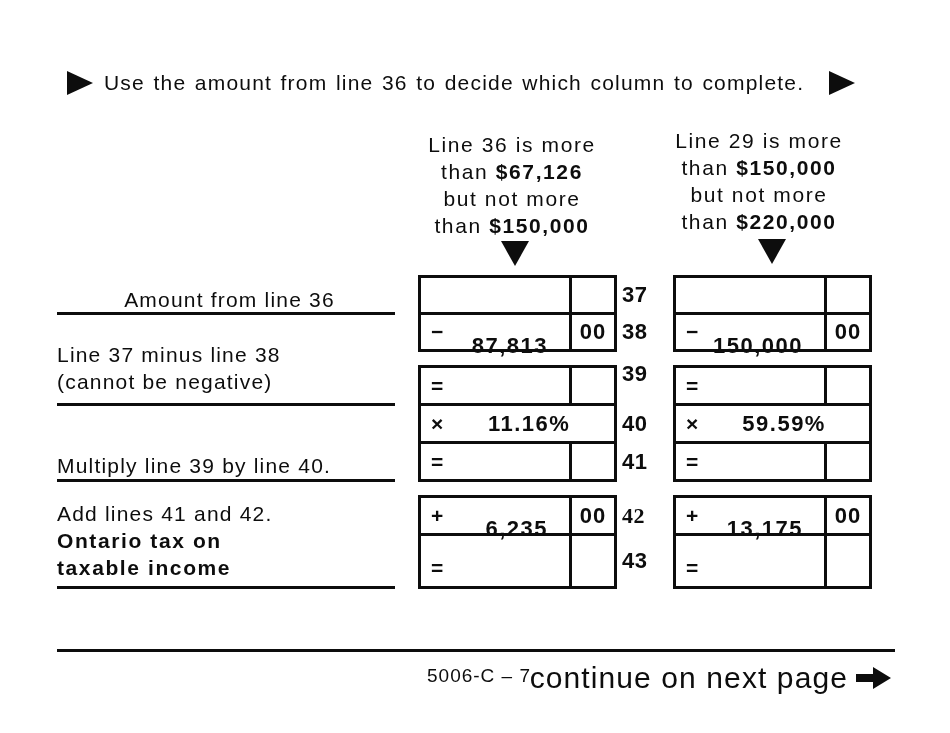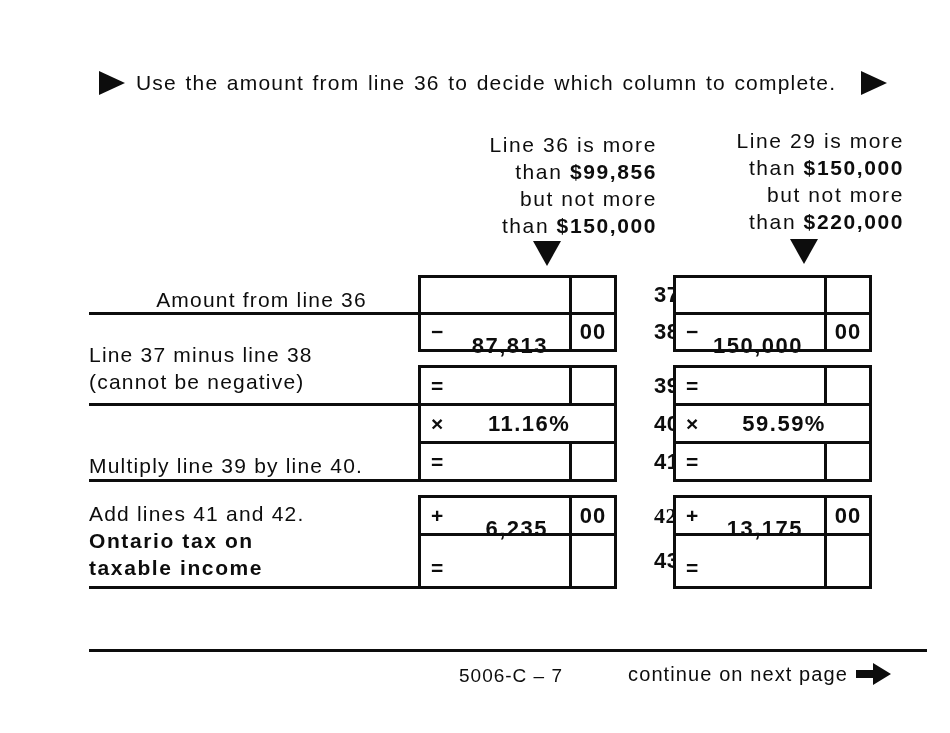--- a/index.html
+++ b/index.html
@@ -4,40 +4,40 @@
 <style>
   html,body{margin:0;padding:0;background:#ffffff;}
   .page{
     position:relative;
     width:950px;height:733px;
     background:#ffffff;
     color:#0d0d0d;
     font-family:"Liberation Sans", sans-serif;
     overflow:hidden;
   }
-  .abs{position:absolute;margin-left:32px;}
+  .abs{position:absolute;}
 
   
   .banner{left:67px;top:71px;display:flex;align-items:center;}
   .banner-text{
     margin-left:11px;
     font-size:21px;letter-spacing:1.2px;word-spacing:1.5px;
     white-space:nowrap;
   }
   .tri-right{
     width:0;height:0;display:inline-block;
     border-top:12px solid transparent;
     border-bottom:12px solid transparent;
     border-left:26px solid #0d0d0d;
   }
   .tri-right.end{margin-left:25px;}
 
   
   .col-header{
-    width:226px;text-align:right;
+    width:226px;text-align:center;
     font-size:21px;line-height:27px;letter-spacing:1.6px;
     white-space:nowrap;
   }
   .col-header .b{font-weight:bold;}
   .hdr-a{left:399px;top:131px;}
   .hdr-b{left:646px;top:127px;}
   .tri-down{
     width:0;height:0;
     border-left:14px solid transparent;
     border-right:14px solid transparent;
@@ -89,38 +89,38 @@
     left:622px;width:34px;
     font-weight:bold;font-size:22px;letter-spacing:0.5px;
     display:flex;align-items:center;
   }
 
   
   .footer-line{left:57px;top:649px;width:838px;height:3px;background:#0d0d0d;}
   .page-ref{left:427px;top:665px;font-size:19px;letter-spacing:1px;}
   .continue{
     right:58px;top:661px;display:flex;align-items:center;
-    font-size:20px;letter-spacing:1.1px;white-space:nowrap;
+    font-size:30px;letter-spacing:1.1px;white-space:nowrap;
   }
   .continue .arrow-box{margin-left:8px;display:flex;align-items:center;}
 </style>
 </head>
 <body>
 
 <div class="page">
 
   <div class="abs banner">
     <span class="tri-right"></span>
     <span class="banner-text">Use the amount from line 36 to decide which column to complete.</span>
     <span class="tri-right end"></span>
   </div>
 
   <div class="abs col-header hdr-a">
     <div>Line 36 is more</div>
-    <div><span>than </span><span class="b">$99,856</span></div>
+    <div><span>than </span><span class="b">$67,126</span></div>
     <div>but not more</div>
     <div><span>than </span><span class="b">$150,000</span></div>
   </div>
 
   <div class="abs col-header hdr-b">
     <div>Line 29 is more</div>
     <div><span>than </span><span class="b">$150,000</span></div>
     <div>but not more</div>
     <div><span>than </span><span class="b">$220,000</span></div>
   </div>
@@ -211,21 +211,21 @@
           <span class="amt"></span>
         </div>
       <div class="cell-c">
           <span class="cents"></span>
         </div>
     </div>
   </div>
 
   <div class="abs lnum" style="top:278px;height:34px;">37</div>
   <div class="abs lnum" style="top:315px;height:34px;text-align:right;">38</div>
-  <div class="abs lnum" style="top:368px;height:35px;">39</div>
+  <div class="abs lnum" style="top:356px;height:35px;">39</div>
   <div class="abs lnum" style="top:406px;height:35px;">40</div>
   <div class="abs lnum" style="top:444px;height:35px;">41</div>
   <div class="abs lnum" style="top:498px;height:35px;font-family:Liberation Serif, serif;">42</div>
   <div class="abs lnum" style="top:536px;height:50px;">43</div>
 
   <div class="box g1" style="left:673px;top:275px;">
     <div class="row">
       <div class="cell-d">
           <span class="pfx"></span>
           <span class="amt"></span>

